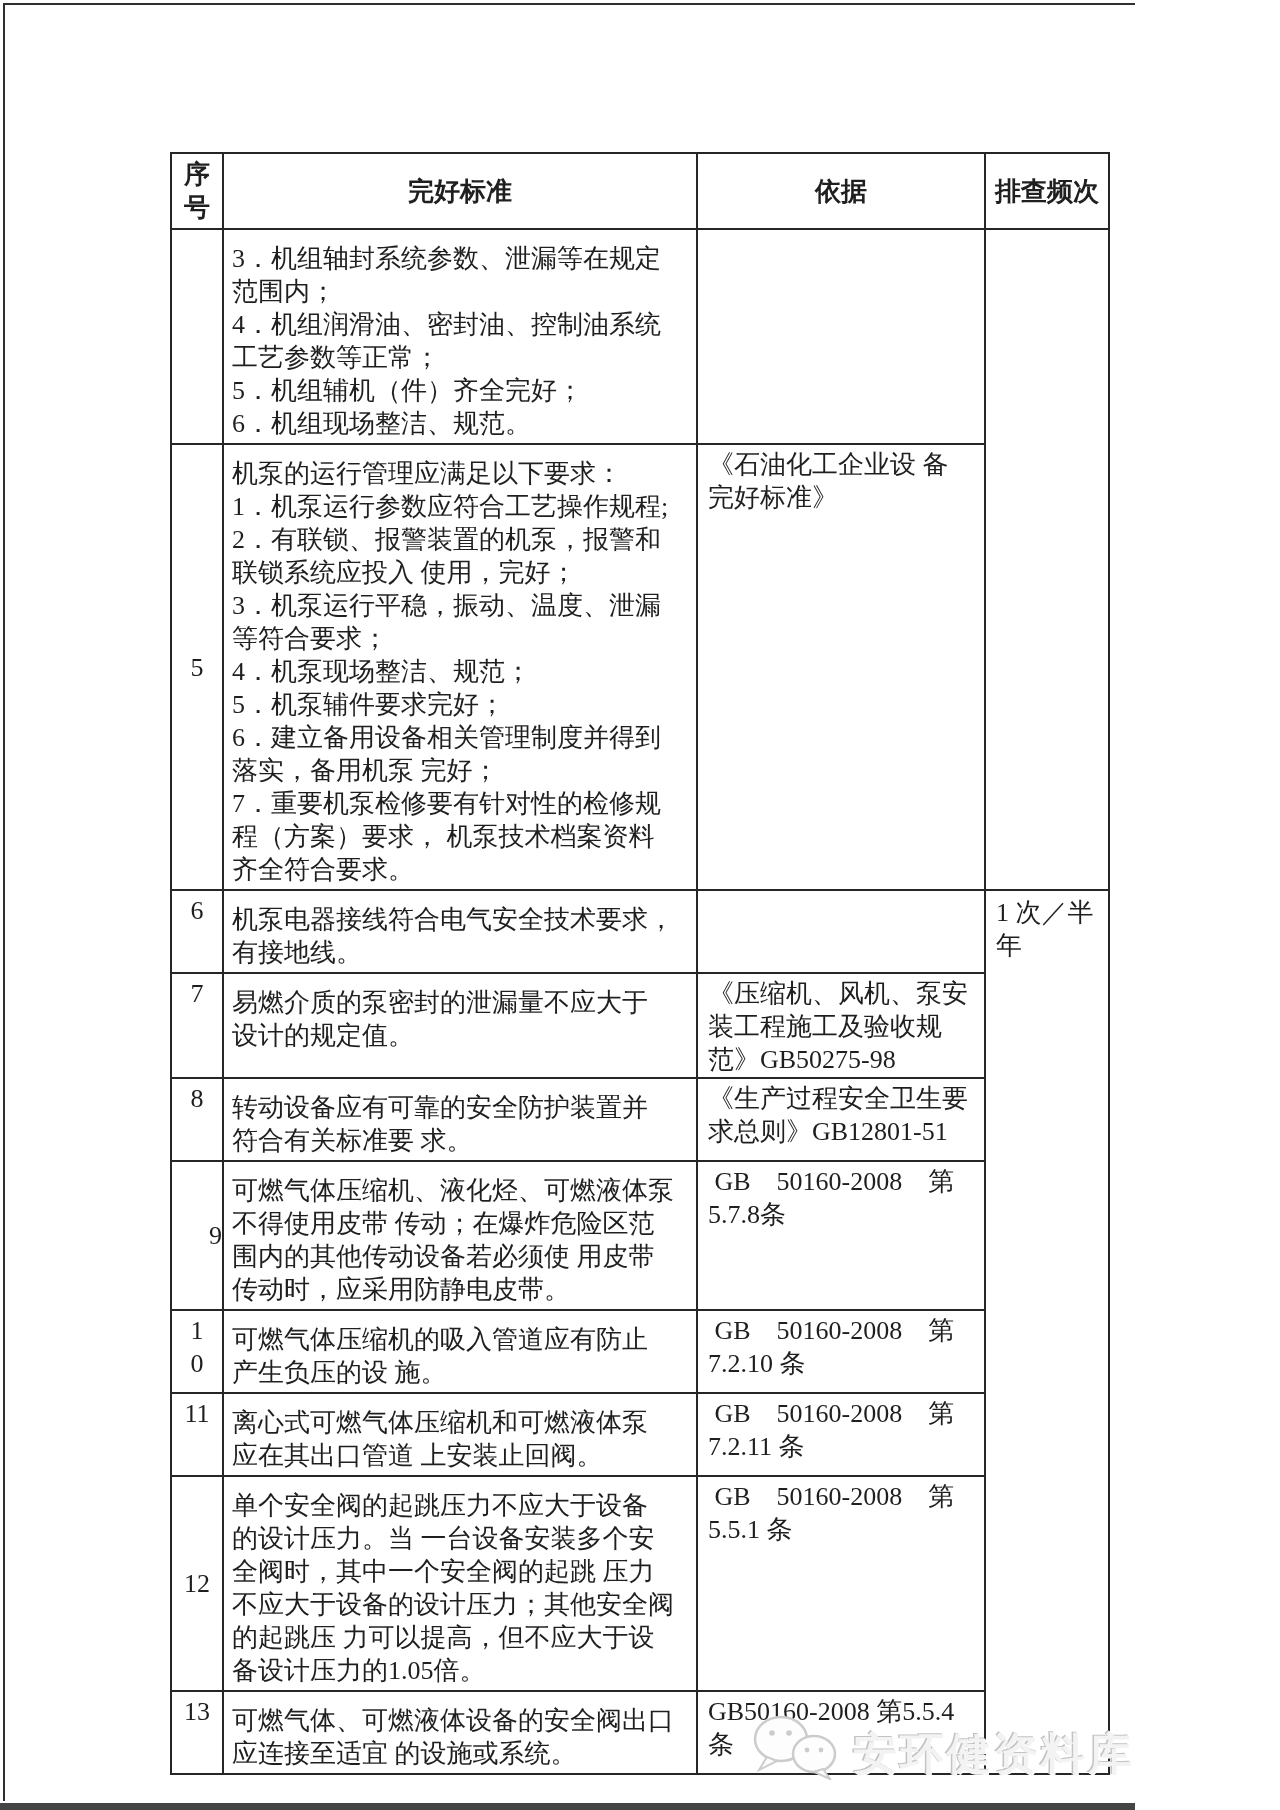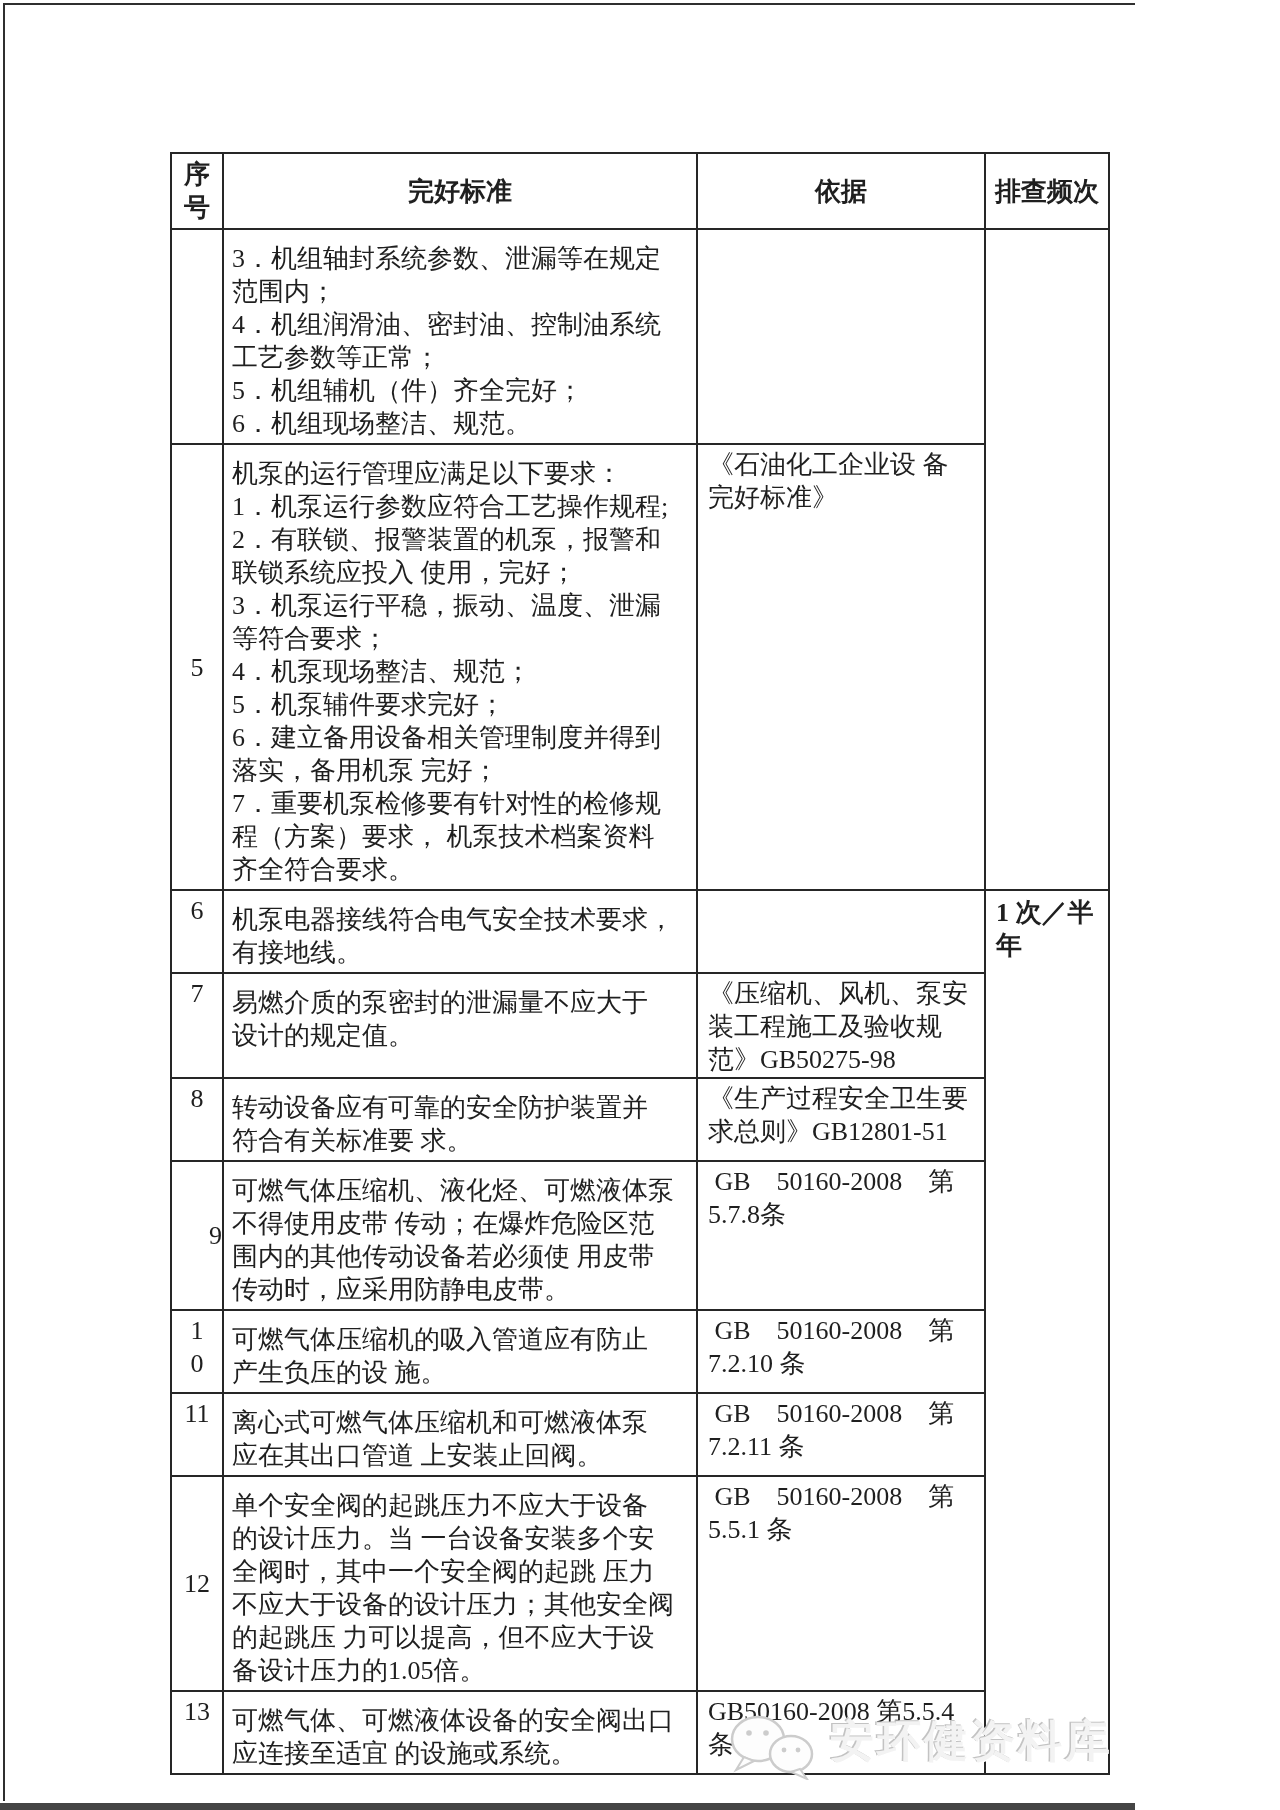--- a/index.html
+++ b/index.html
@@ -59,37 +59,36 @@
     padding: 12px 4px 3px 8px;
     white-space: pre-wrap;
   }
   td.basis {
     padding: 3px 6px 1px 10px;
     white-space: pre-wrap;
   }
   td.freq {
     padding: 5px 6px 3px 10px;
     white-space: pre-wrap;
-    font-weight: bold;
   }
   .footer {
     margin-top: 36px;
     margin-left: 170px;
     width: 946px;
     text-align: center;
     font-size: 24px;
     letter-spacing: 3px;
     color: #1d4ed8;
     font-family: "Liberation Serif", "DejaVu Serif", serif;
   }
   .watermark {
     position: absolute;
-    right: 23px; bottom: 26px;
+    right: 0; bottom: 26px;
     display: flex;
-    align-items: flex-start;
+    align-items: flex-end;
     gap: 10px;
   }
   .watermark-text {
     font-size: 44px;
     font-weight: 600;
     letter-spacing: 3px;
     color: #f3f3f3;
     text-shadow: -1.5px -1.5px 0 #c3c3c3, 1px 1px 0 #ffffff;
     white-space: nowrap;
   }

